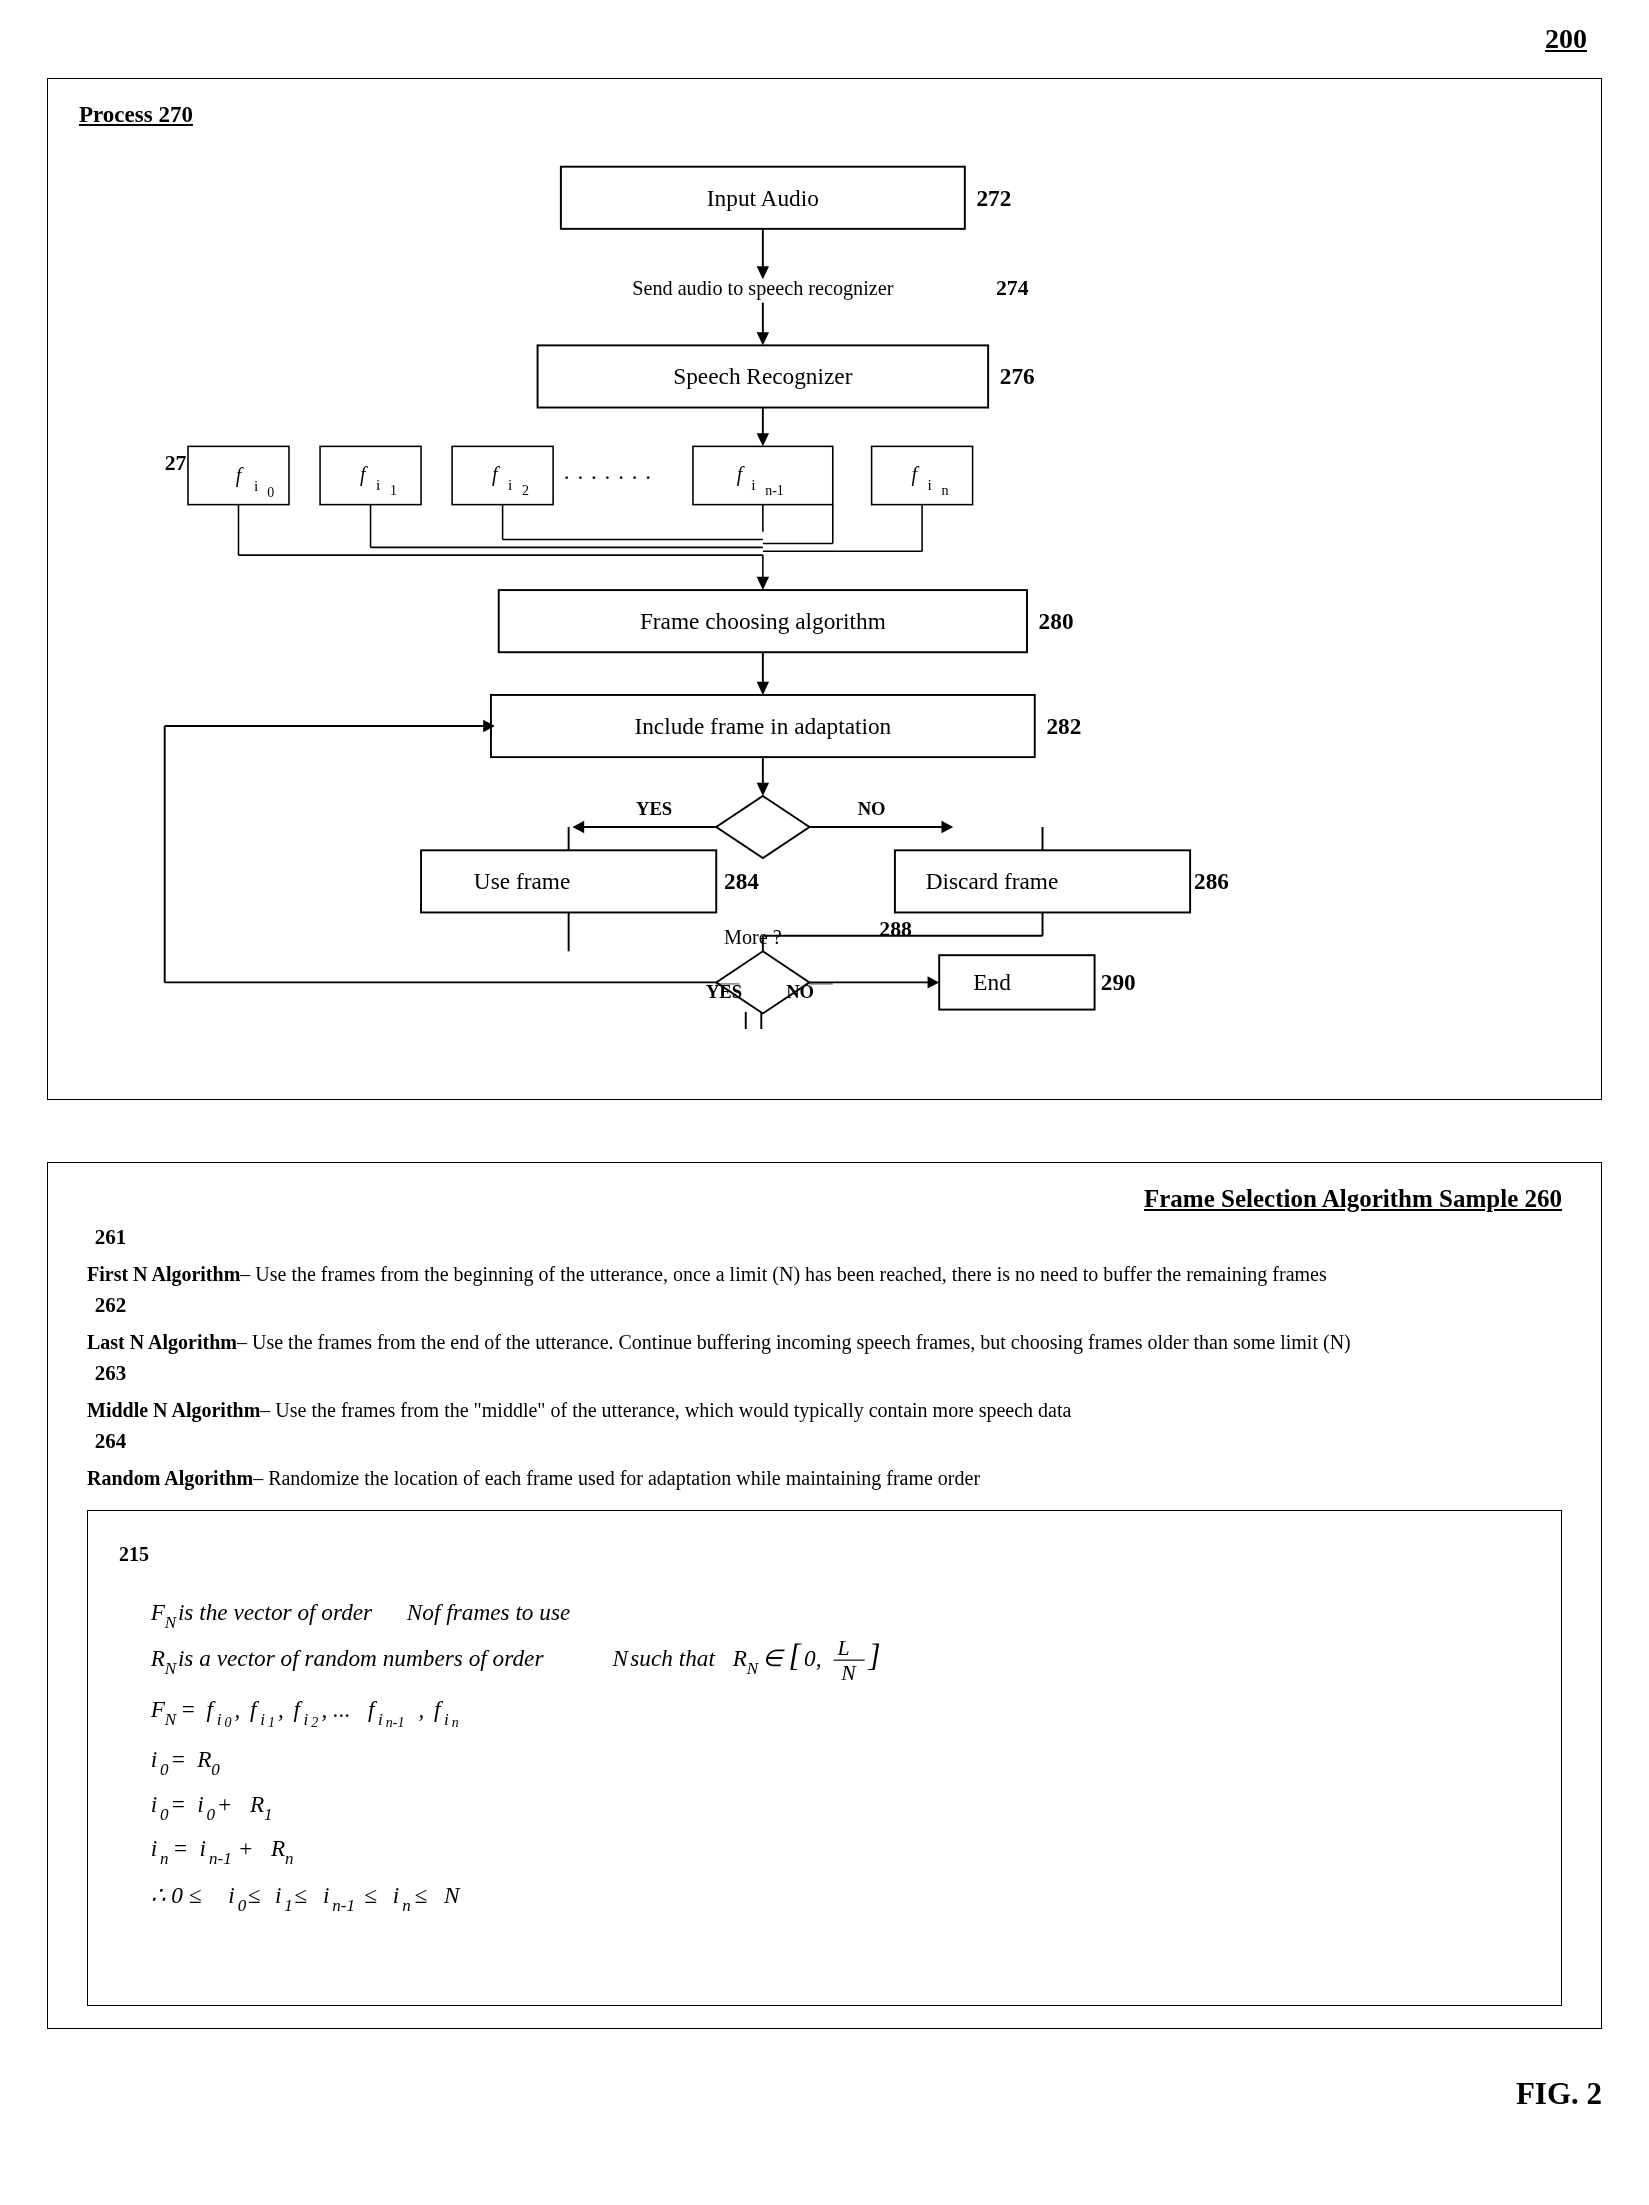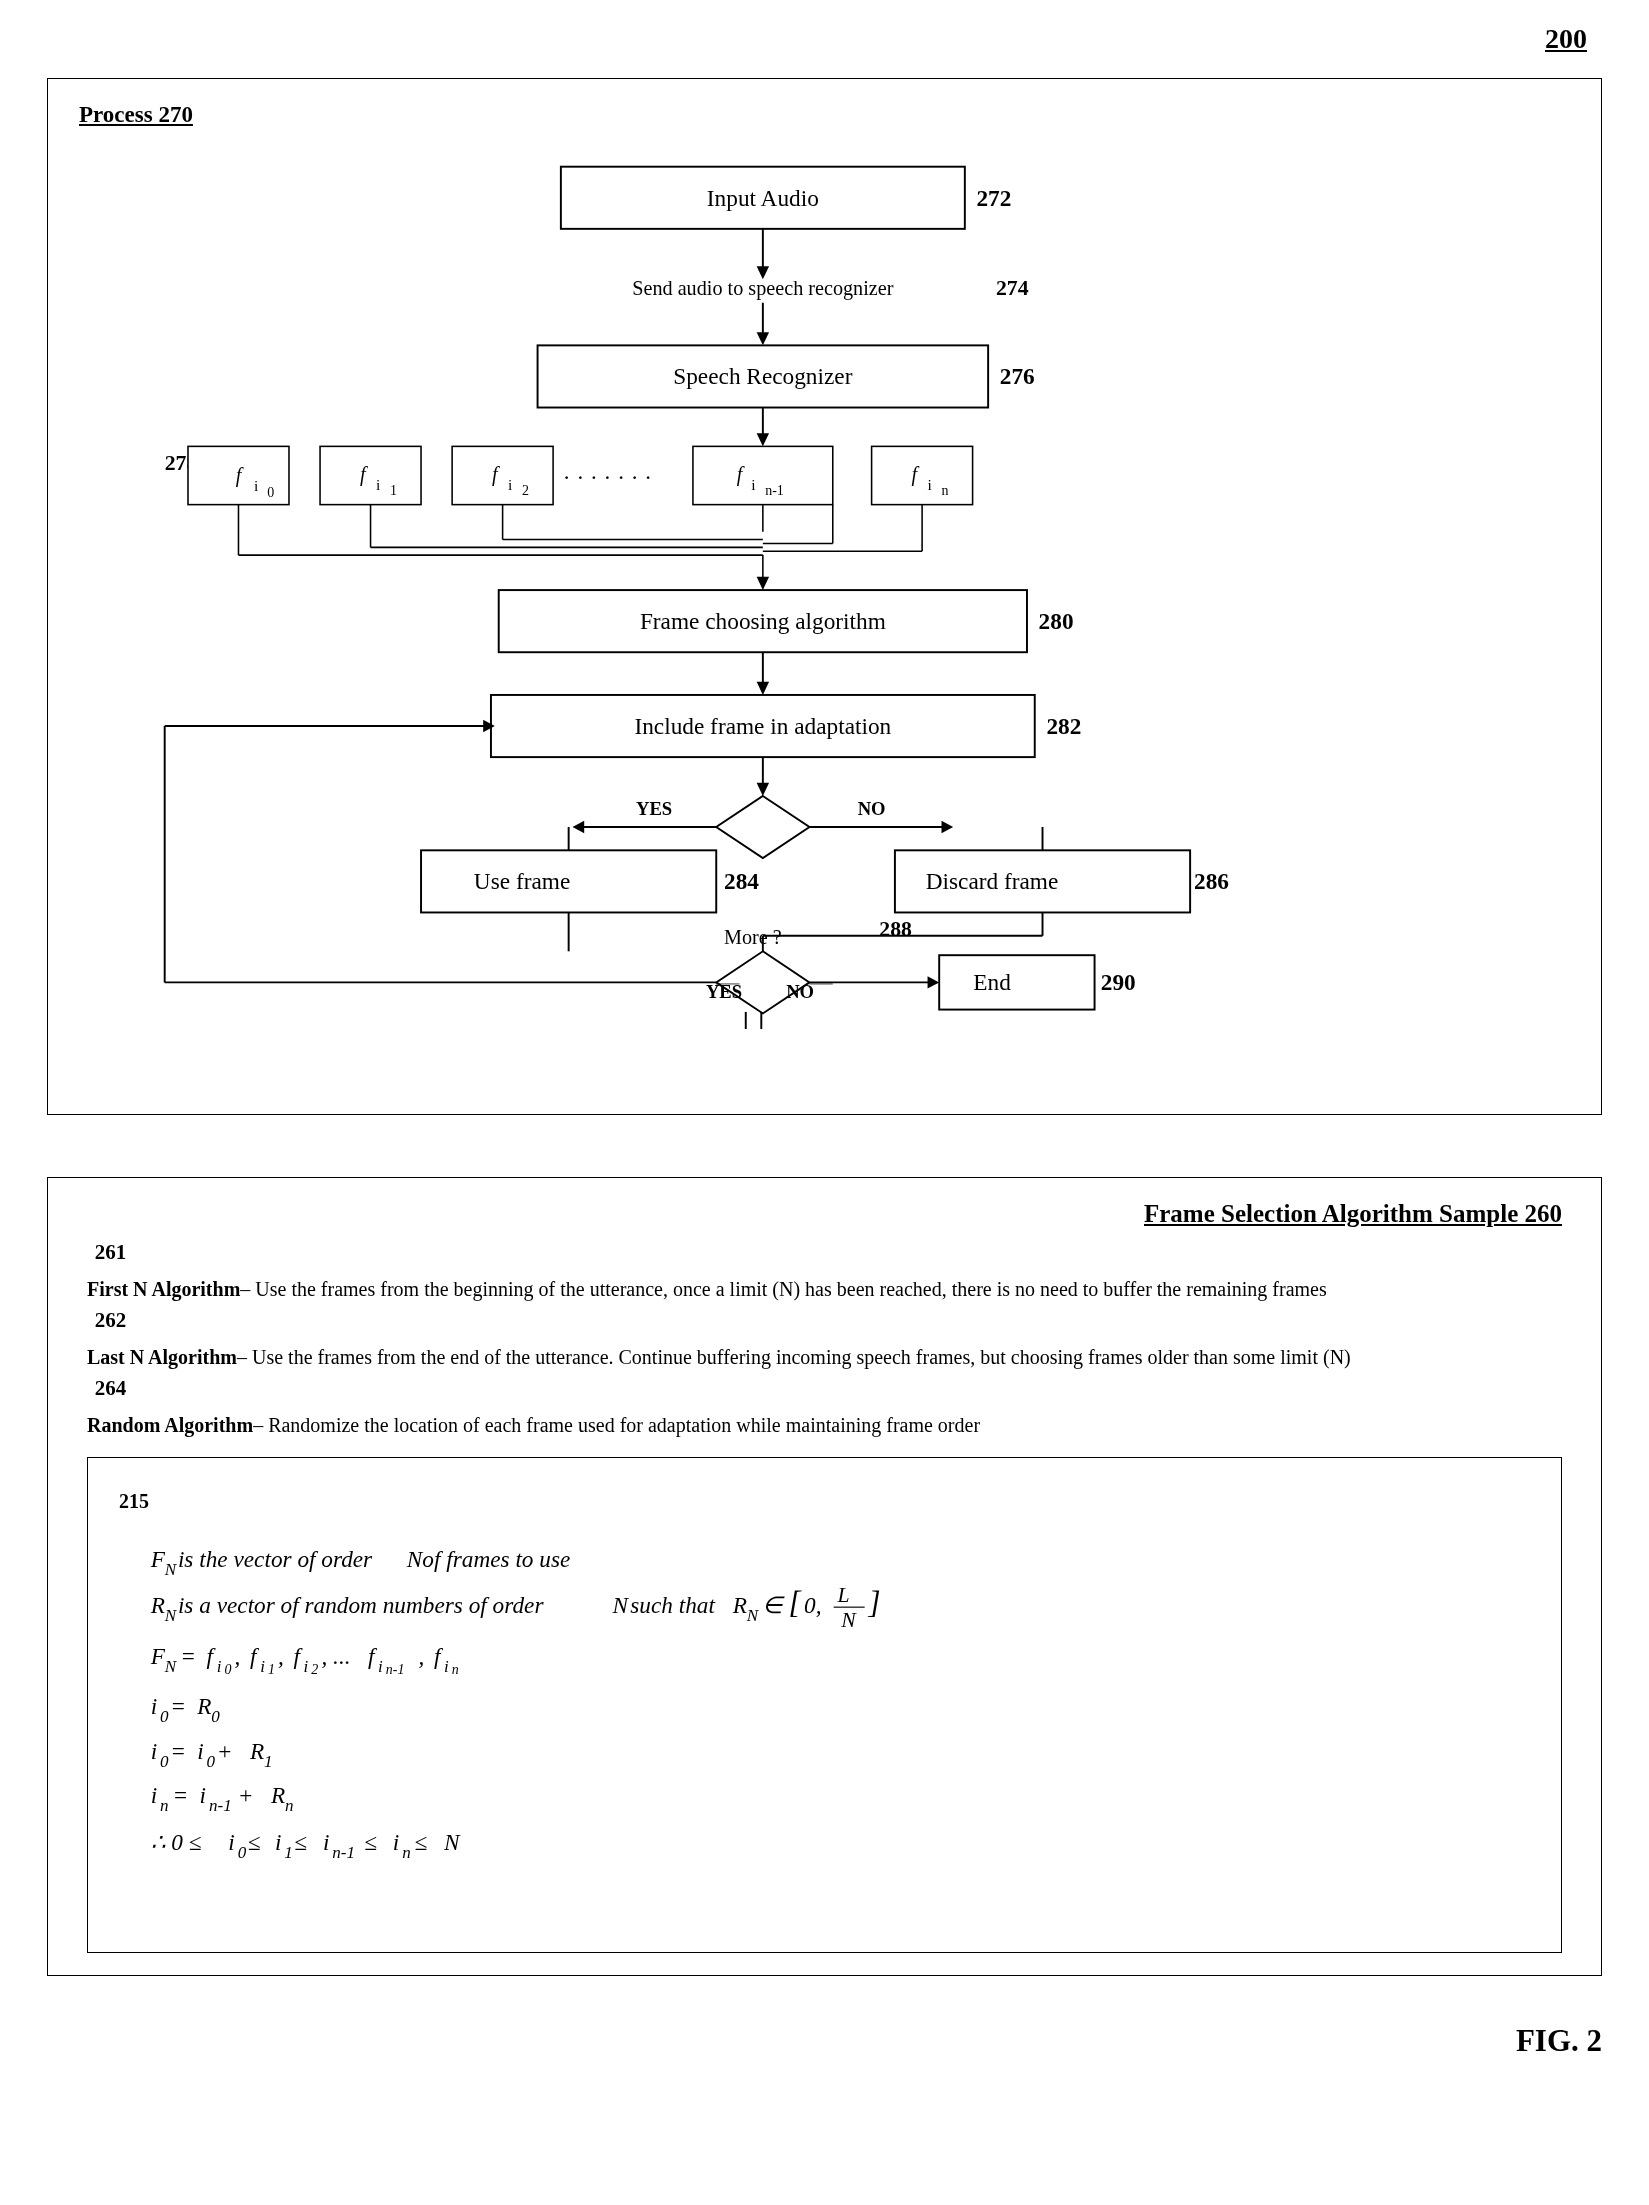--- a/index.html
+++ b/index.html
@@ -17,21 +17,21 @@
       top: 23px;
       right: 62px;
       font-size: 28px;
       font-weight: bold;
       text-decoration: underline;
     }
 
     
     .diagram-box {
       border: 1.6px solid #000;
-      padding: 23px 31px 46px 31px;
+      padding: 23px 31px 31px 31px;
       margin-top: 47px;
       position: relative;
     }
 
     .process-title {
       font-size: 23px;
       font-weight: bold;
       text-decoration: underline;
       margin-bottom: 23px;
     }
@@ -267,20 +267,24 @@
     <div class="algo-item" style="margin-bottom: 14px; padding-top: 22px;">
       <span class="algo-num">261</span>
       <span class="bold-term">First N Algorithm</span><span>– Use the frames from the beginning of the utterance, once a limit (N) has been reached, there is no need to buffer the remaining frames</span>
     </div>
 
     <div class="algo-item" style="margin-bottom: 14px; padding-top: 22px;">
       <span class="algo-num">262</span>
       <span class="bold-term">Last N Algorithm</span><span>– Use the frames from the end of the utterance.  Continue buffering incoming speech frames, but choosing frames older than some limit (N)</span>
     </div>
 
+    <div class="algo-item" style="margin-bottom: 14px; padding-top: 22px;">
+      <span class="algo-num">263</span>
+      <span class="bold-term">Middle N Algorithm</span><span>– Use the frames from the "middle" of the utterance, which would typically contain more speech data</span>
+    </div>
 
     <div class="algo-item" style="margin-bottom: 14px; padding-top: 22px;">
       <span class="algo-num">264</span>
       <span class="bold-term">Random Algorithm</span><span>– Randomize the location of each frame used for adaptation while maintaining frame order</span>
     </div>
 
     <div class="math-box">
       <div class="math-box-title">215</div>
 
       

